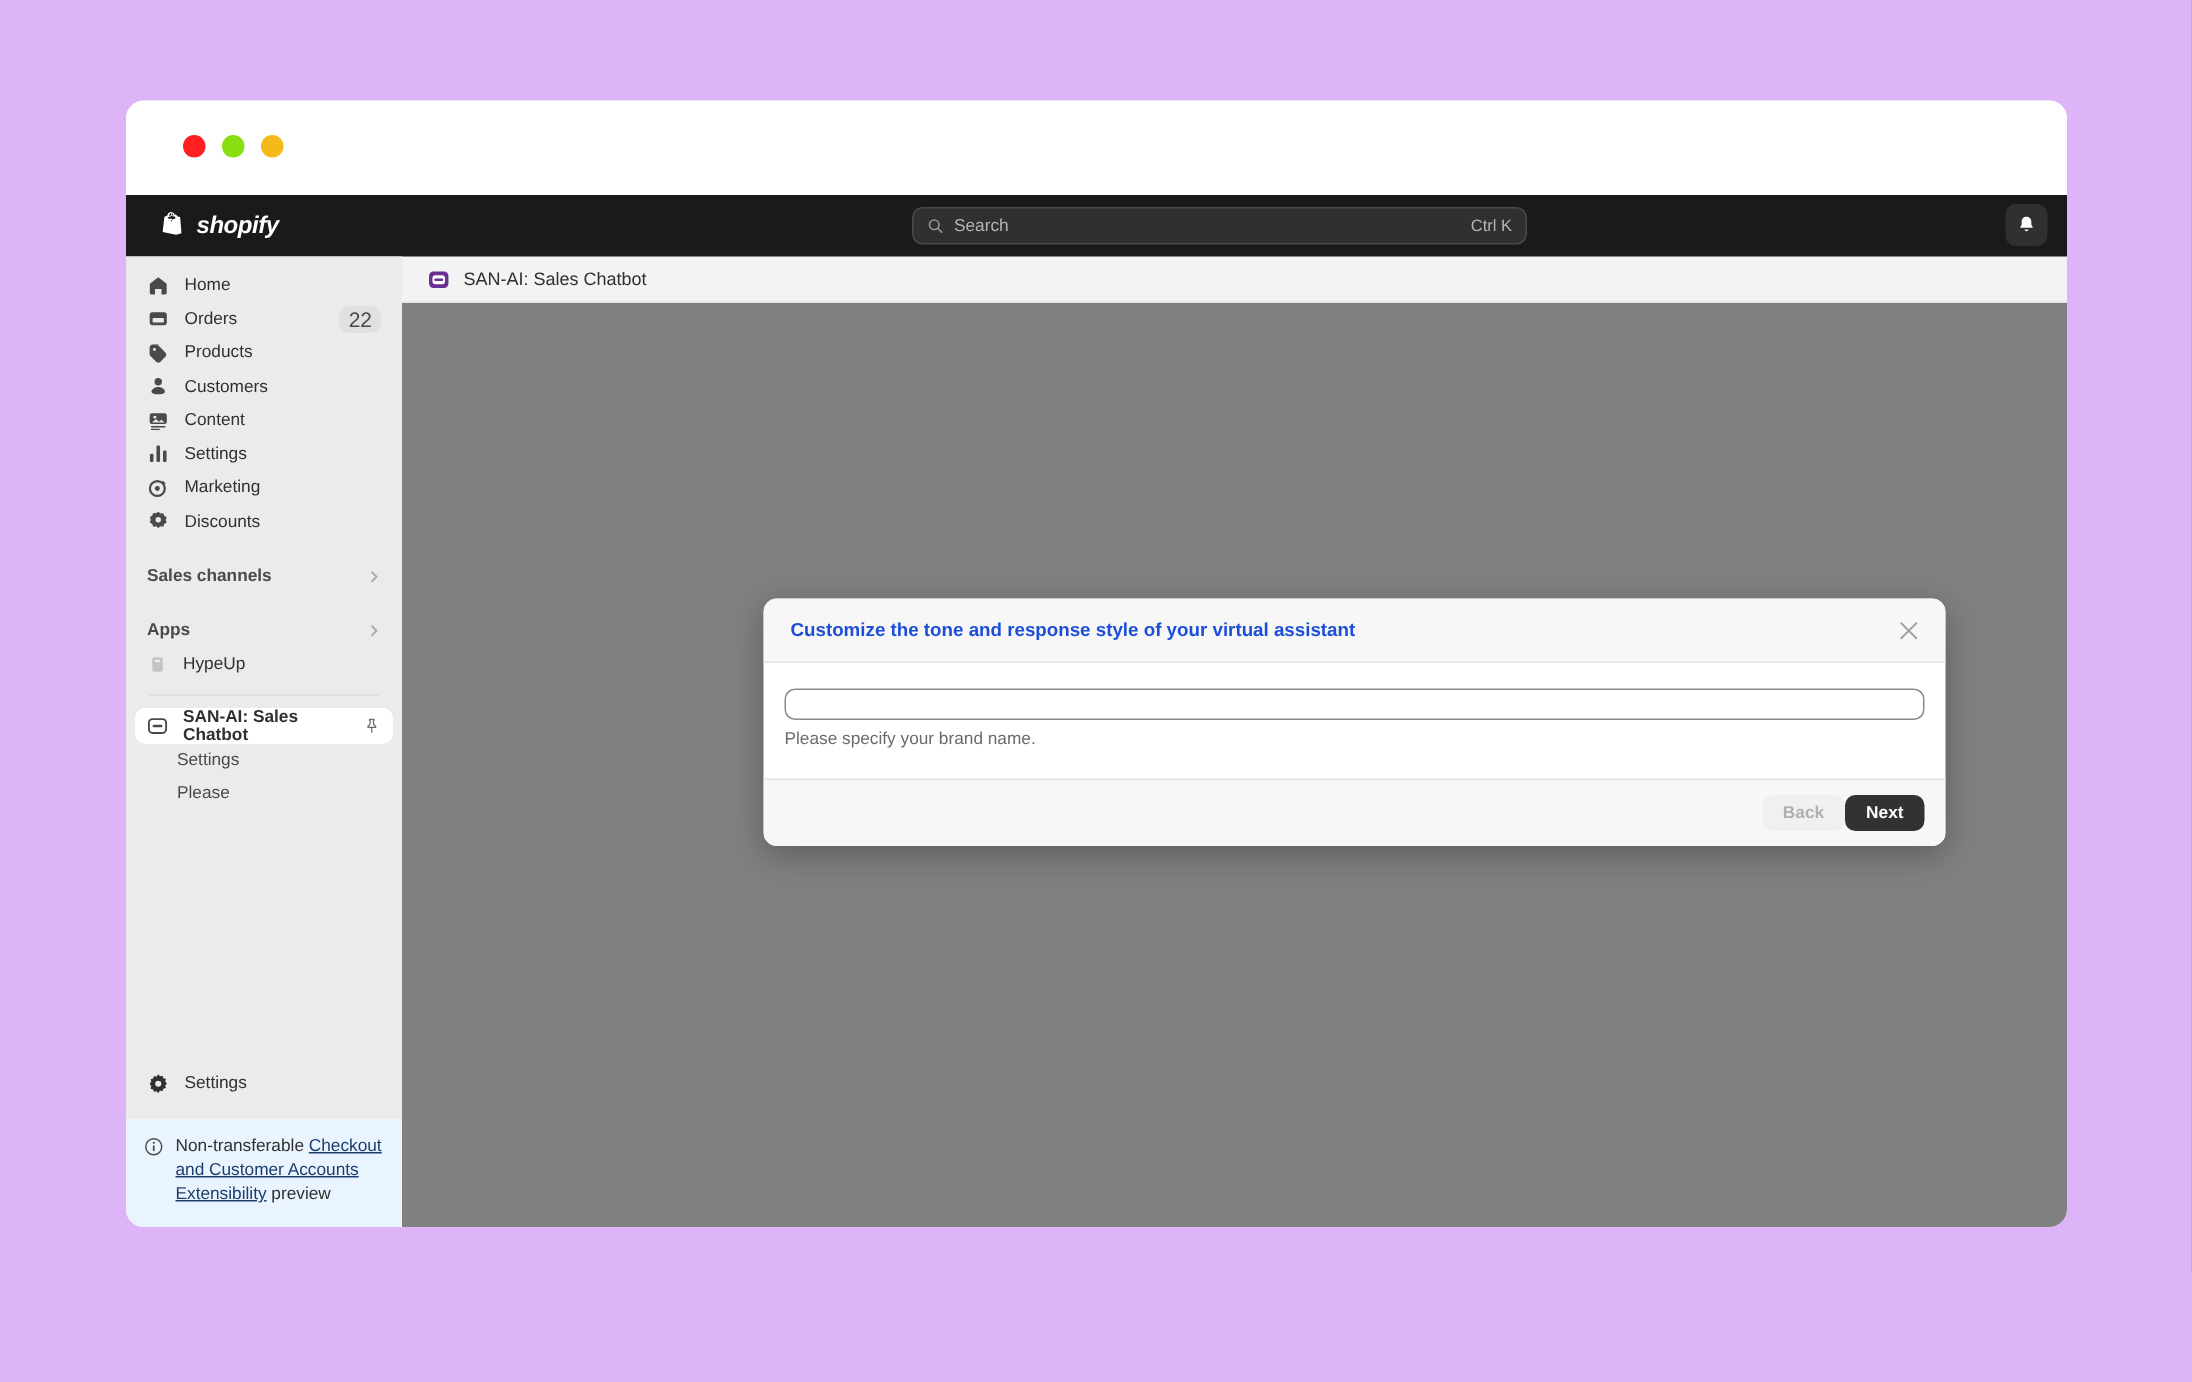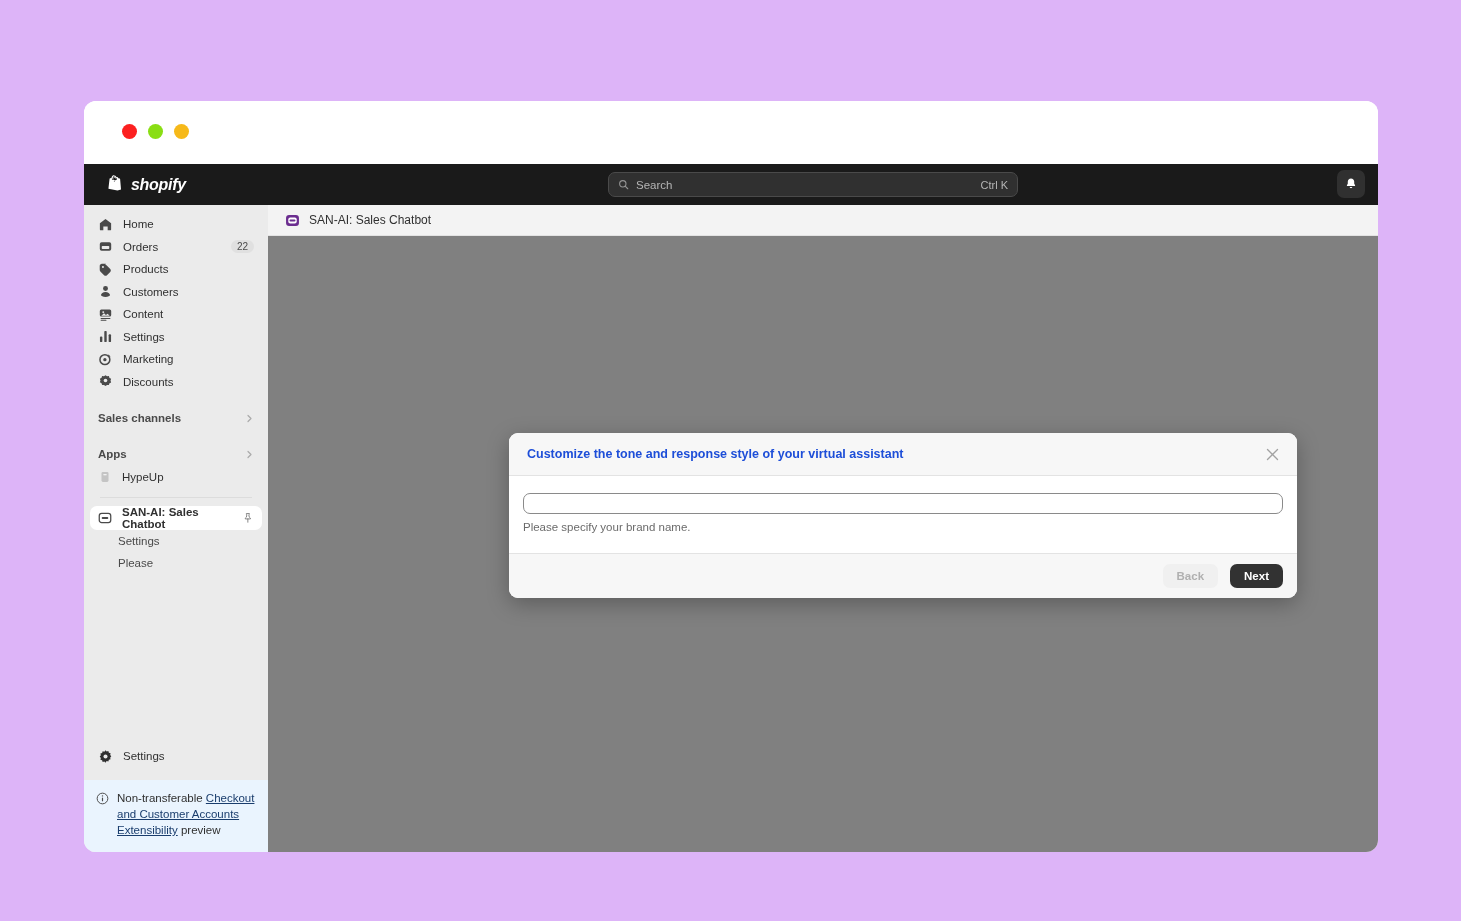--- a/index.html
+++ b/index.html
@@ -6,21 +6,21 @@
   html, body {
     width: 1461px; height: 921px;
     background: #ddb4f8;
     font-family: "Liberation Sans", sans-serif;
     overflow: hidden;
   }
   .page { position: relative; width: 1461px; height: 921px; }
 
   
   .window {
-    position: absolute; left: 84px; top: 101px;
+    position: absolute; left: 84px; top: 67px;
     width: 1294px; height: 751px;
     background: #ffffff;
     border-radius: 12px;
     overflow: hidden;
   }
   .titlebar { height: 63px; background: #ffffff; position: relative; }
   .lights { position: absolute; left: 38px; top: 23px; display: flex; gap: 11px; }
   .light { width: 15px; height: 15px; border-radius: 50%; }
   .light.red { background: #fc2020; }
   .light.green { background: #8ade14; }
@@ -69,21 +69,21 @@
     padding: 0 8px; border-radius: 7px; margin-bottom: 0px;
     position: relative;
   }
   .nav-ico { width: 15px; height: 15px; flex: 0 0 auto; }
   .nav-label {
     font-size: 11.5px; color: #303030; margin-left: 10px;
     font-weight: 500; white-space: nowrap; text-align: right;
   }
   .nav-badge {
     margin-left: auto; background: #e0e0e0; color: #4a4a4a;
-    font-size: 10px; border-radius: 7px; padding: 1px 6px; font-weight: 500;
+    font-size: 14px; border-radius: 7px; padding: 1px 6px; font-weight: 500;
   }
   .sect {
     display: flex; align-items: center; height: 22px;
     padding: 0 8px; margin-top: 14px;
   }
   .sect-label { font-size: 11.5px; color: #4a4a4a; font-weight: 700; }
   .chev { margin-left: auto; width: 9px; height: 9px; opacity: .5; }
   .sub-item {
     display: flex; align-items: center; height: 22px;
     padding: 0 8px 0 28px; border-radius: 7px;
@@ -145,21 +145,21 @@
   .field-input {
     width: 100%; height: 21px;
     border: 1px solid #8a8a8a; border-radius: 7px;
     background: #ffffff; font-size: 11.5px; color: #303030;
     padding: 0 9px; outline: none;
     font-family: "Liberation Sans", sans-serif;
   }
   .field-help { font-size: 11.5px; color: #6b6b6b; margin-top: 7px; }
   .modal-foot {
     border-top: 1px solid #e3e3e3; background: #f7f7f7;
-    padding: 10px 14px; display: flex; justify-content: flex-end; gap: 12px;
+    padding: 10px 14px; display: flex; justify-content: flex-end; gap: 0;
   }
   .btn {
     font-size: 11.5px; font-weight: 700; border: none;
     border-radius: 7px; padding: 6px 14px;
     font-family: "Liberation Sans", sans-serif;
   }
   .btn-secondary { background: #f0f0f0; color: #b0b0b0; }
   .btn-primary { background: #323232; color: #ffffff; }
 </style>
 </head>

